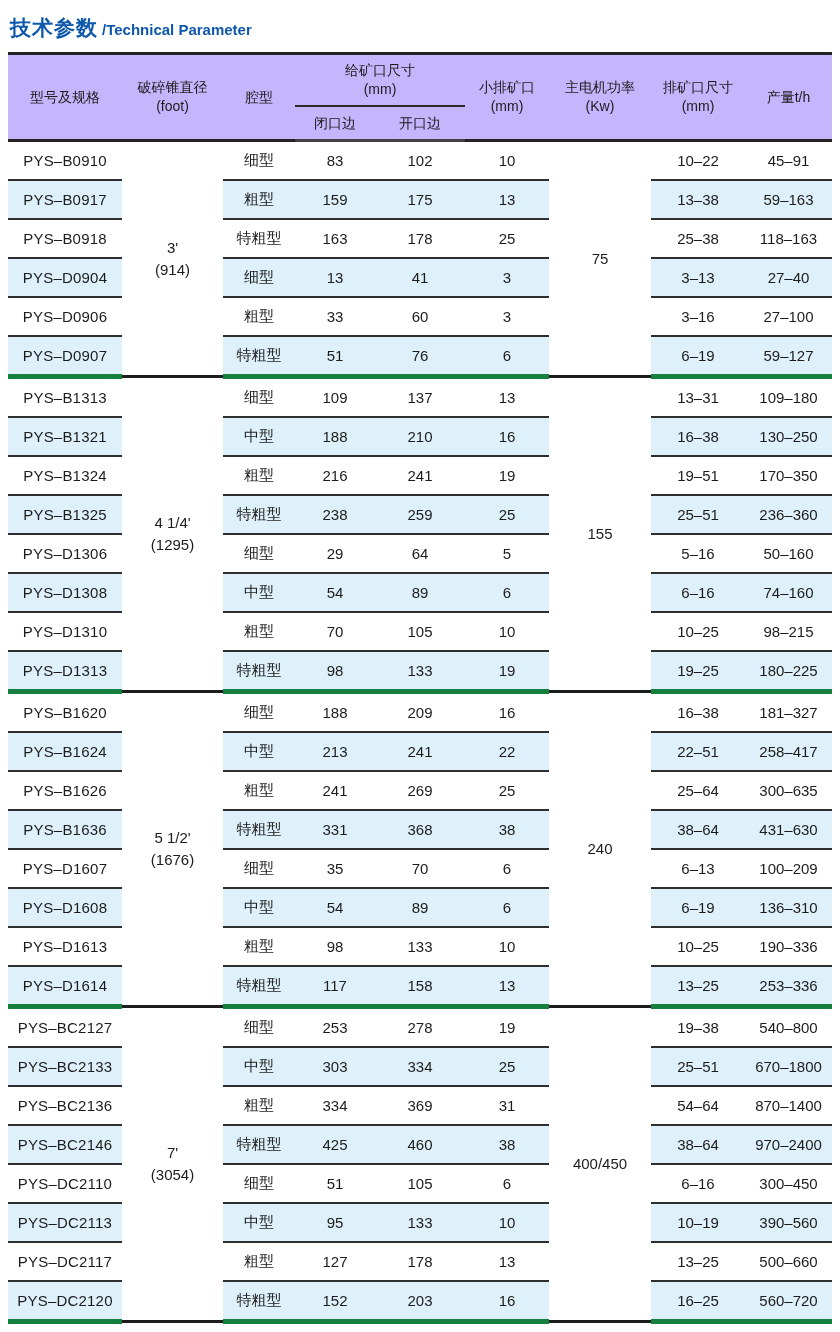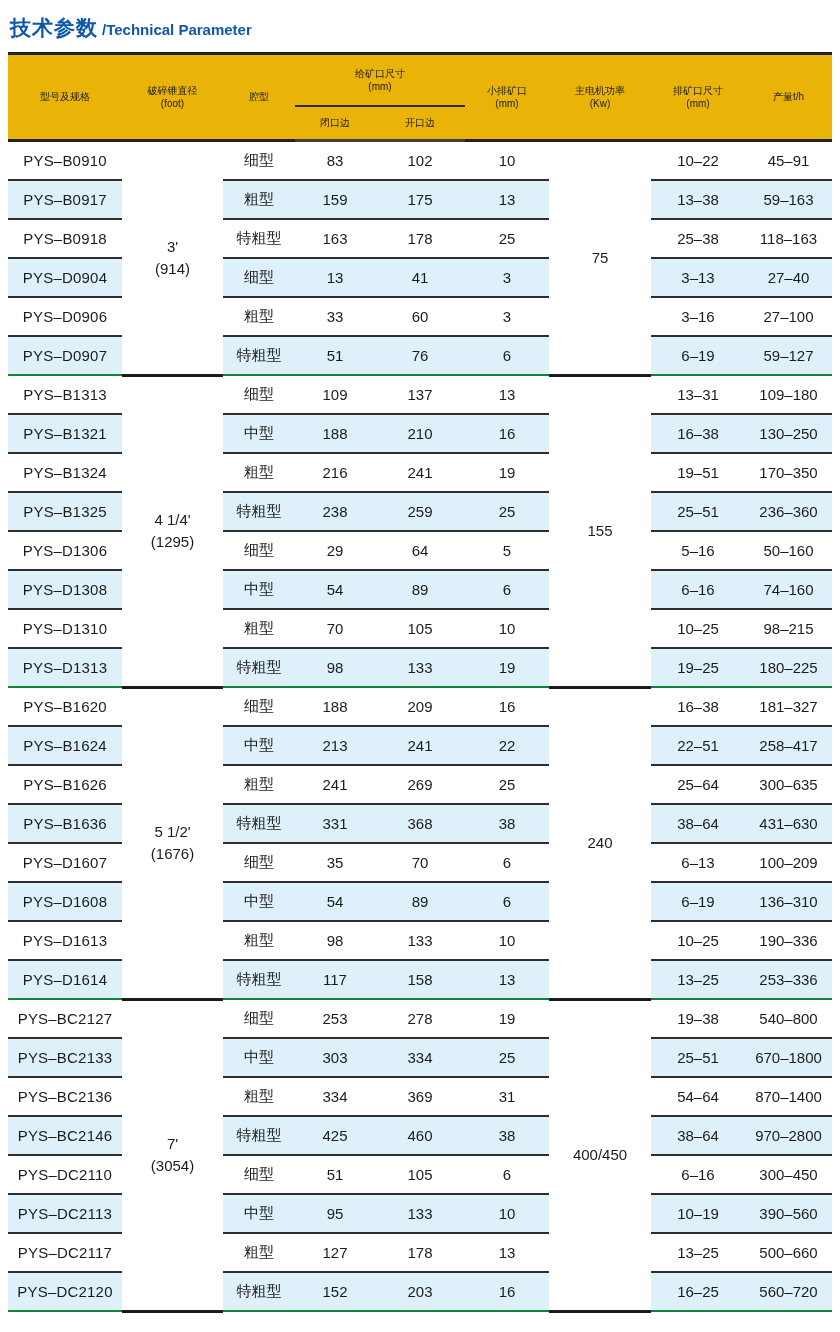--- a/index.html
+++ b/index.html
@@ -12,34 +12,34 @@
   .title-bar{padding:14px 0 10px 10px;}
   .title-zh{color:#0e58ab;font-size:21px;font-weight:bold;letter-spacing:1px;}
   .title-en{color:#0e58ab;font-size:15px;font-weight:bold;margin-left:4px;}
   table.spec{
     border-collapse:collapse;table-layout:fixed;
     width:824px;margin-left:8px;
     color:#1c1c1c;
   }
   
   thead th{
-    background:#eab308;font-weight:normal;font-size:10px;color:#1c1c1c;
+    background:#c4b5fd;font-weight:normal;font-size:14px;color:#1c1c1c;
     text-align:center;vertical-align:middle;line-height:1.35;padding:2px 0;
   }
   thead tr.h1 th{border-top:3px solid #222222;}
   thead th.span2{border-bottom:3px solid #222222;}
   thead th.feed{border-bottom:2px solid #2a2a2a;height:46px;}
   thead tr.h2 th{border-bottom:3px solid #404040;height:28px;}
   
   tbody td{
     height:37px;font-size:15px;text-align:center;vertical-align:middle;
     padding:0;background:#ffffff;
   }
   tbody td.blk{border-bottom:2px solid #2e2e2e;}
-  tbody tr.grp-last td.blk{border-bottom:2px solid #15803d;}
+  tbody tr.grp-last td.blk{border-bottom:5px solid #15803d;}
   tbody td.merged{border-bottom:3px solid #1c1c1c;line-height:1.45;}
   tbody td.stripe{background:#def0f9;}
   tbody td.model{letter-spacing:0.2px;}
 </style>
 </head>
 <body>
 
 <div class="page">
   <div class="title-bar">
     <span class="title-zh">技术参数</span><span class="title-en">/Technical Parameter</span>
@@ -334,21 +334,21 @@
           <td class="blk">54–64</td>
           <td class="blk">870–1400</td>
         </tr>
         <tr>
           <td class="blk model stripe">PYS–BC2146</td>
           <td class="blk stripe">特粗型</td>
           <td class="blk stripe">425</td>
           <td class="blk stripe">460</td>
           <td class="blk stripe">38</td>
           <td class="blk stripe">38–64</td>
-          <td class="blk stripe">970–2800</td>
+          <td class="blk stripe">970–2400</td>
         </tr>
         <tr>
           <td class="blk model">PYS–DC2110</td>
           <td class="blk">细型</td>
           <td class="blk">51</td>
           <td class="blk">105</td>
           <td class="blk">6</td>
           <td class="blk">6–16</td>
           <td class="blk">300–450</td>
         </tr>

